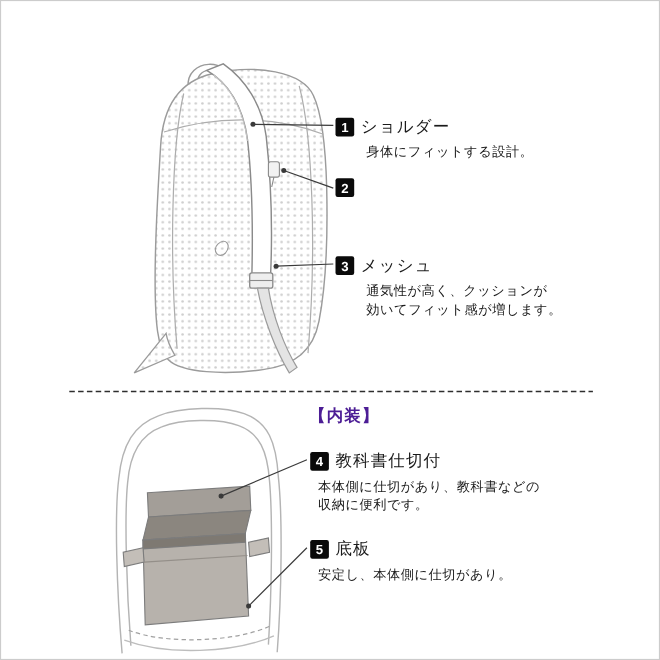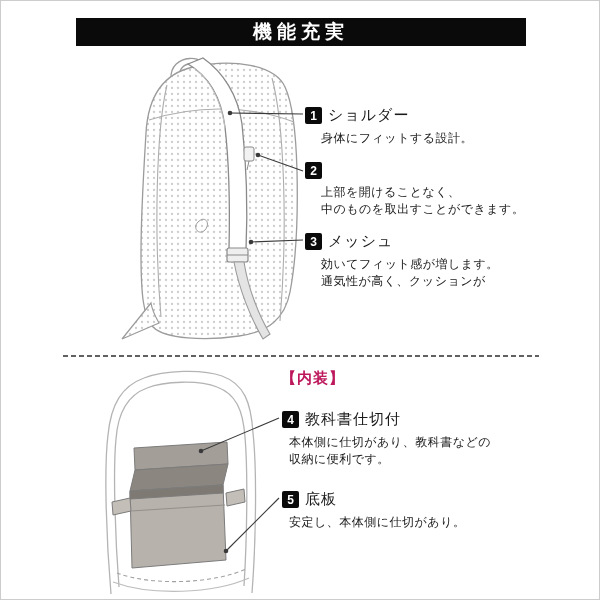--- a/index.html
+++ b/index.html
@@ -22,25 +22,25 @@
   .feature { position:absolute; color:#1a1a1a; }
   .feat-row { display:flex; align-items:center; gap:6px; }
   .badge {
     width:17px; height:17px; background:#0a0a0a; color:#ffffff;
     font-size:12px; font-weight:bold;
     display:flex; align-items:center; justify-content:center;
     border-radius:2px; flex:none;
   }
   .feat-label { font-size:15px; font-weight:normal; letter-spacing:1px; white-space:nowrap; }
   .feat-desc { margin-top:5px; font-size:12px; line-height:17px; letter-spacing:0.5px; white-space:nowrap; }
-  .upper .feat-desc { margin-left:16px; }
+  .upper .feat-desc { margin-left:28px; }
   .lower .feat-desc { margin-left:7px; }
   .interior-heading {
     position:absolute; left:280px; top:368px;
-    font-size:15px; font-weight:bold; color:#be185d; letter-spacing:1px;
+    font-size:15px; font-weight:bold; color:#4c1d95; letter-spacing:1px;
   }
 </style>
 </head>
 <body>
 
 <div class="page">
 
   <svg class="art" viewBox="0 0 600 600">
     <defs>
       <pattern id="ht" width="6" height="6" patternUnits="userSpaceOnUse">
@@ -127,52 +127,45 @@
         <circle cx="200" cy="450" r="2.3" fill="#3a3a3a" stroke="none"></circle>
         <line x1="200" y1="450" x2="278" y2="417"></line>
       </g>
       <g>
         <circle cx="225" cy="550" r="2.3" fill="#3a3a3a" stroke="none"></circle>
         <line x1="225" y1="550" x2="278" y2="497"></line>
       </g>
     </g>
   </svg>
 
-  <div class="header-bar">
-    <span>機能充実</span>
-  </div>
 
   <div class="feature upper" style="left:304px; top:105px;">
     <div class="feat-row">
       <span class="badge">1</span>
       <span class="feat-label">ショルダー</span>
     </div>
     <div class="feat-desc">
       <div>身体にフィットする設計。</div>
     </div>
   </div>
 
   <div class="feature upper" style="left:304px; top:161px;">
     <div class="feat-row">
       <span class="badge">2</span>
     </div>
-    <div class="feat-desc">
-      <div>上部を開けることなく、</div>
-      <div>中のものを取出すことができます。</div>
-    </div>
   </div>
 
   <div class="feature upper" style="left:304px; top:231px;">
     <div class="feat-row">
       <span class="badge">3</span>
       <span class="feat-label">メッシュ</span>
     </div>
     <div class="feat-desc">
+      <div>通気性が高く、クッションが</div>
       <div>効いてフィット感が増します。</div>
-      <div>通気性が高く、クッションが</div>
     </div>
   </div>
 
   <div class="interior-heading">【内装】</div>
 
   <div class="feature lower" style="left:281px; top:409px;">
     <div class="feat-row">
       <span class="badge">4</span>
       <span class="feat-label">教科書仕切付</span>
     </div>

